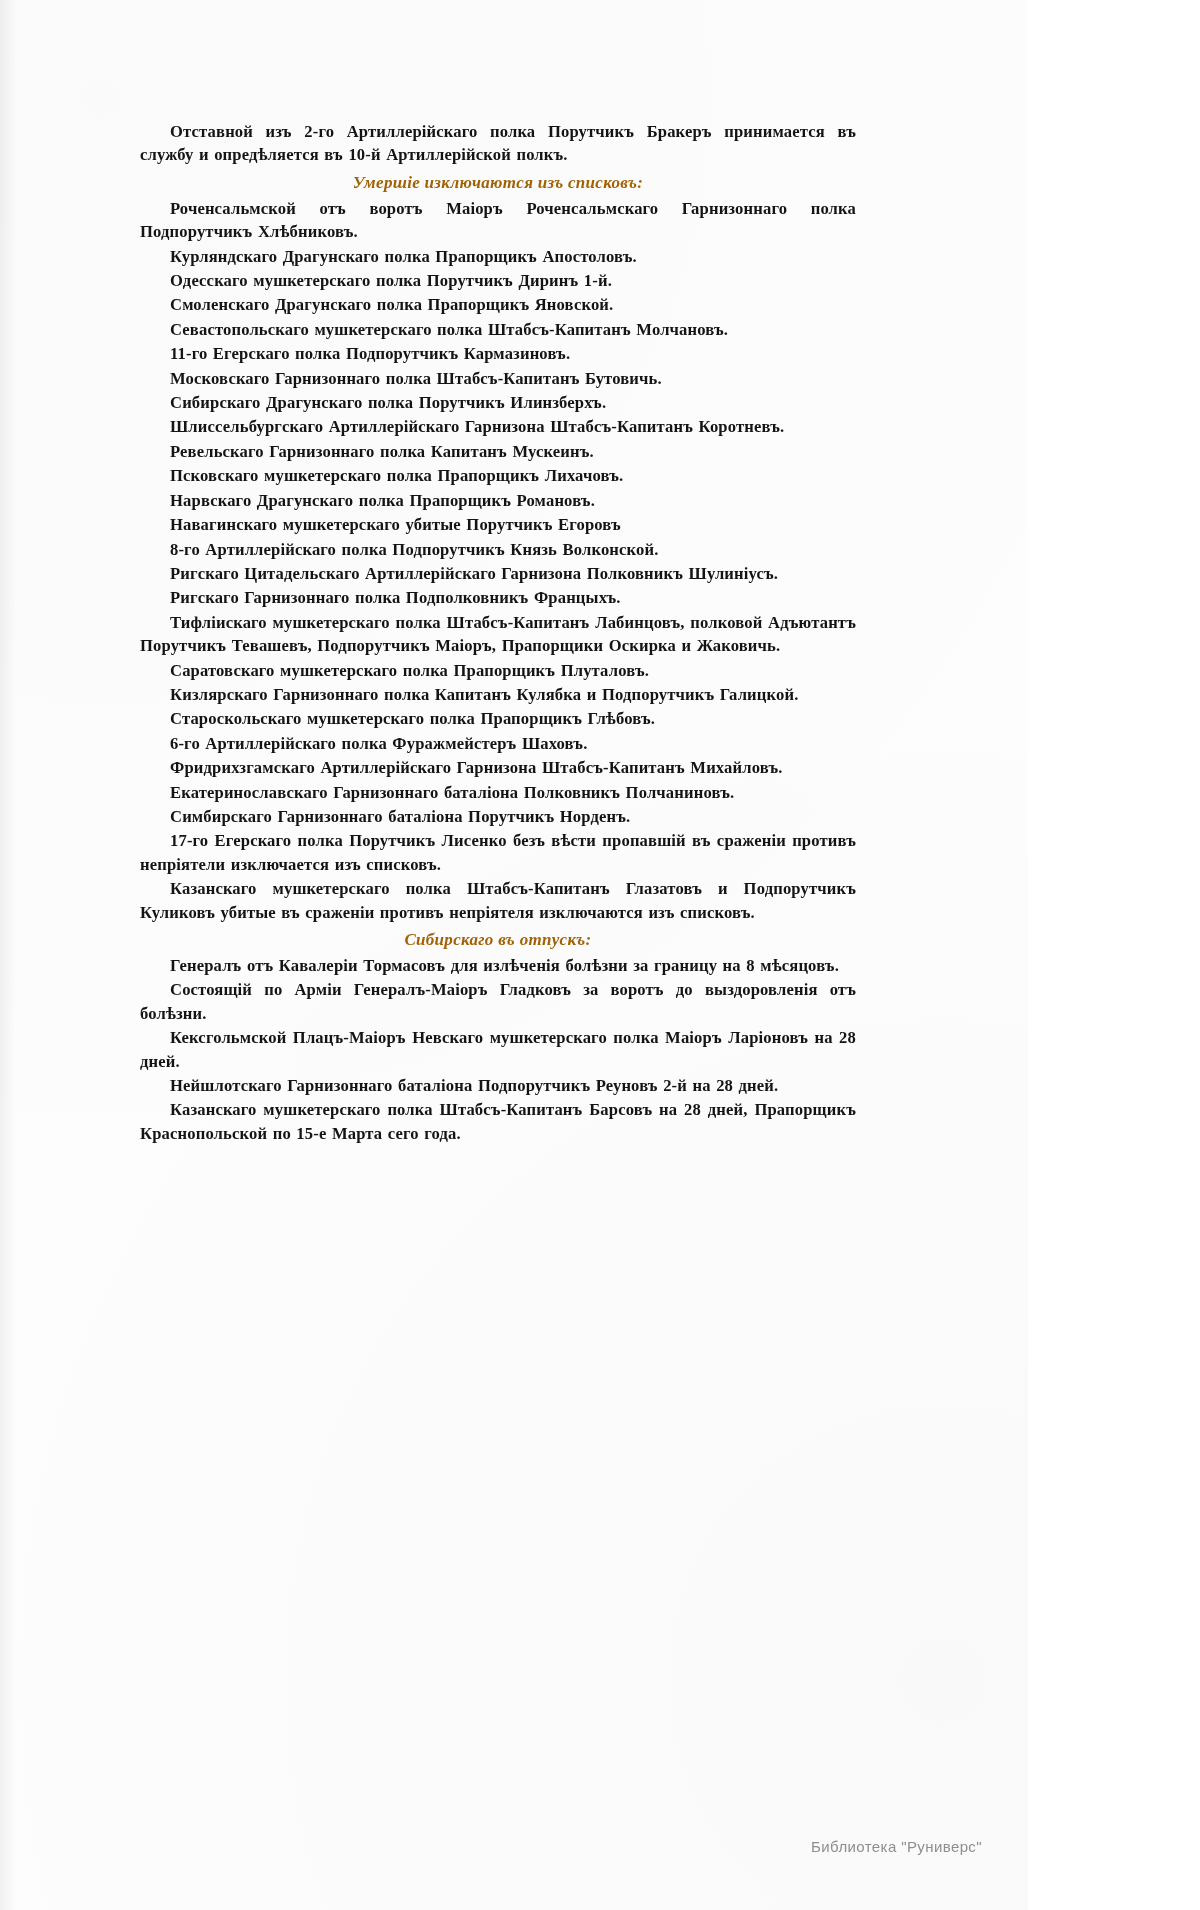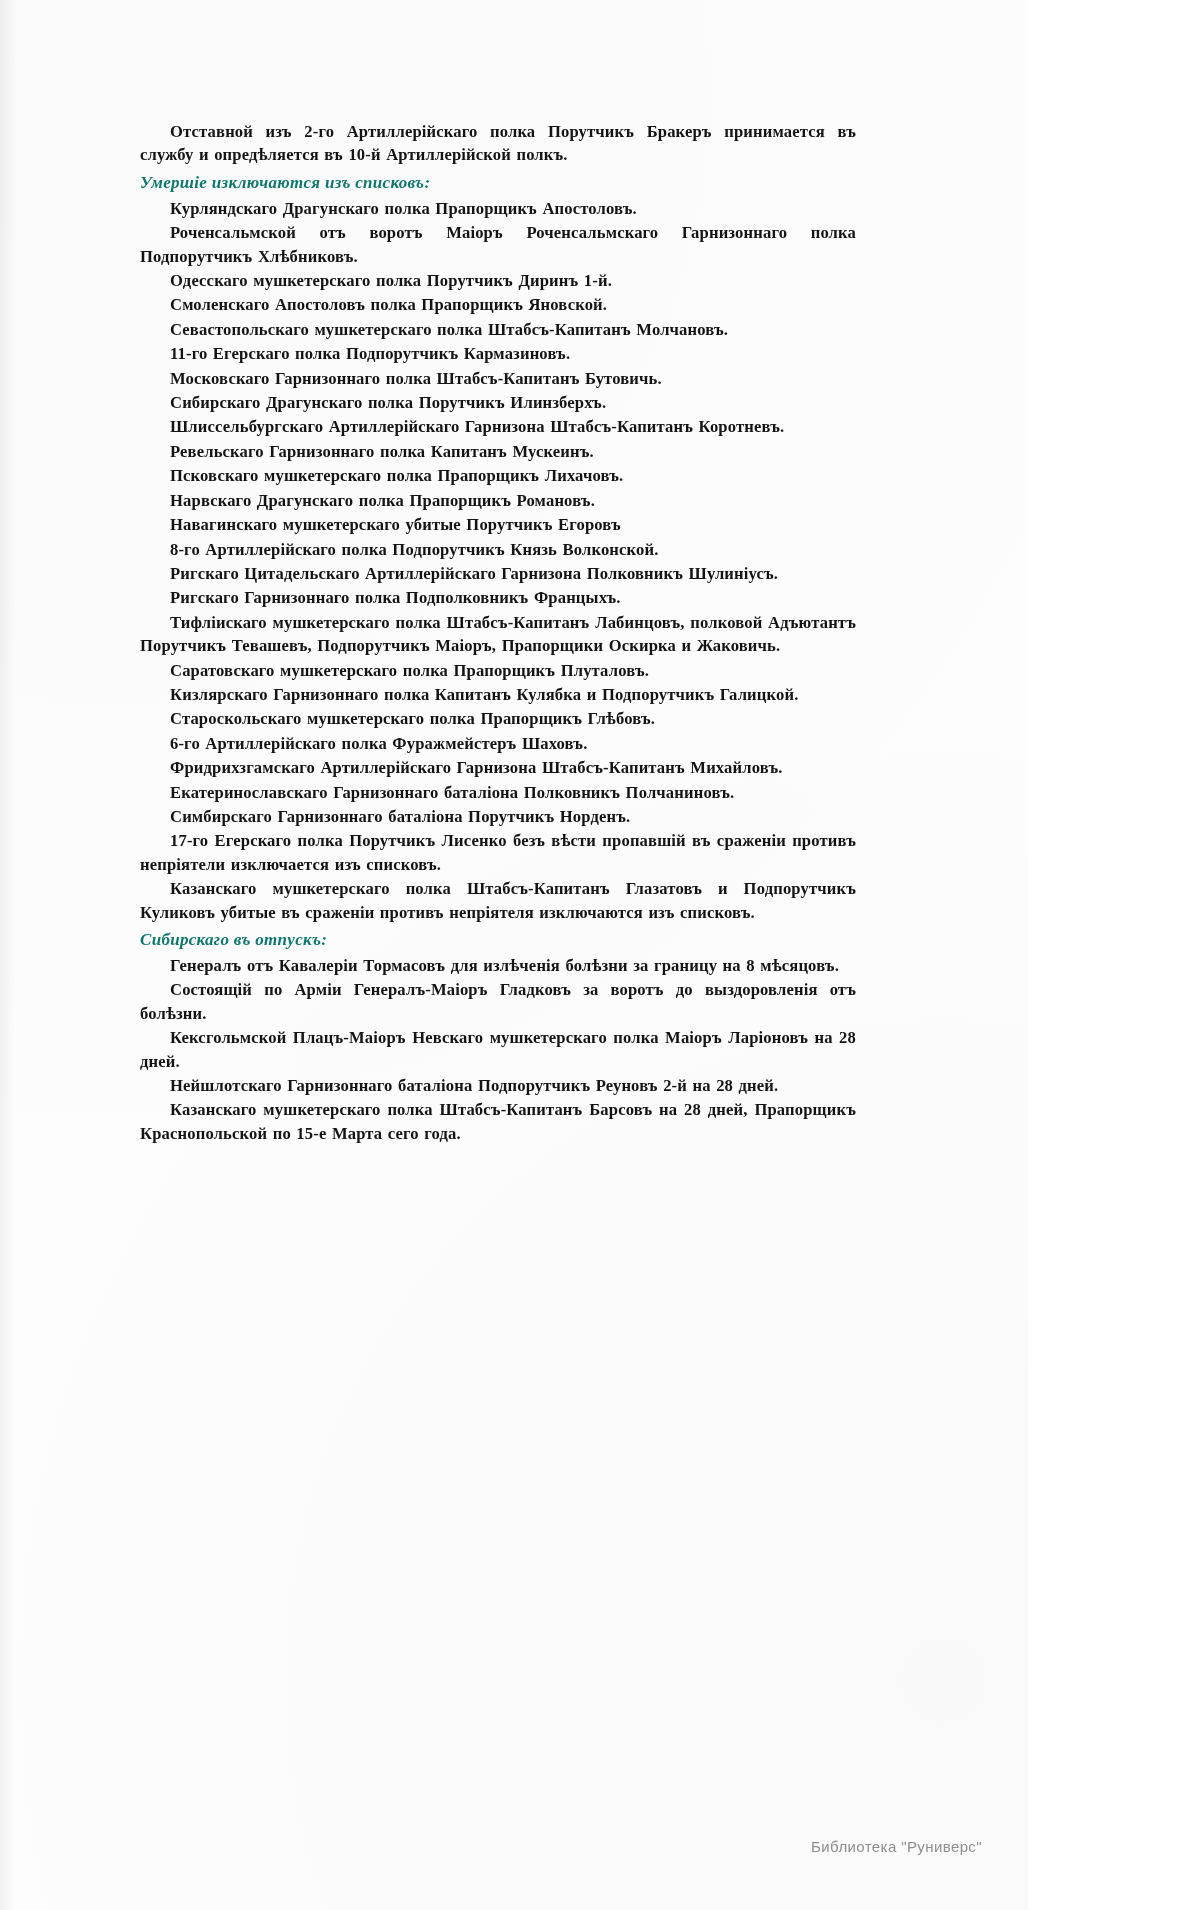--- a/index.html
+++ b/index.html
@@ -45,25 +45,25 @@
     text-indent: 30px;
     letter-spacing: 0.15px;
     color: #141414;
     font-weight: 600;
     word-spacing: 1.2px;
   }
   p.heading {
     margin: 4px 0 2px 0;
     font-size: 17px;
     line-height: 24px;
-    text-align: left;
+    text-align: center;
     font-style: italic;
     font-weight: 700;
     letter-spacing: 0.3px;
-    color: #0f766e;
+    color: #a16207;
   }
   .footer-credit {
     position: absolute;
     right: 46px;
     bottom: 55px;
     font-family: "Liberation Sans", sans-serif;
     font-size: 15px;
     color: #8e8e8e;
     letter-spacing: 0.4px;
   }
@@ -80,24 +80,24 @@
 </head>
 <body>
 
 <div class="page">
   <div class="left-edge-shadow"></div>
   <div class="scan-texture"></div>
 
   <div class="text-column" id="text-column">
       <p class="para">Отставной изъ 2-го Артиллерійскаго полка Порутчикъ Бракеръ принимается въ службу и опредѣляется въ 10-й Артиллерійской полкъ.</p>
       <p class="heading">Умершіе изключаются изъ списковъ:</p>
+      <p class="para">Роченсальмской отъ воротъ Маіоръ Роченсальмскаго Гарнизоннаго полка Подпорутчикъ Хлѣбниковъ.</p>
       <p class="para">Курляндскаго Драгунскаго полка Прапорщикъ Апостоловъ.</p>
-      <p class="para">Роченсальмской отъ воротъ Маіоръ Роченсальмскаго Гарнизоннаго полка Подпорутчикъ Хлѣбниковъ.</p>
       <p class="para">Одесскаго мушкетерскаго полка Порутчикъ Диринъ 1-й.</p>
-      <p class="para">Смоленскаго Апостоловъ полка Прапорщикъ Яновской.</p>
+      <p class="para">Смоленскаго Драгунскаго полка Прапорщикъ Яновской.</p>
       <p class="para">Севастопольскаго мушкетерскаго полка Штабсъ-Капитанъ Молчановъ.</p>
       <p class="para">11-го Егерскаго полка Подпорутчикъ Кармазиновъ.</p>
       <p class="para">Московскаго Гарнизоннаго полка Штабсъ-Капитанъ Бутовичь.</p>
       <p class="para">Сибирскаго Драгунскаго полка Порутчикъ Илинзберхъ.</p>
       <p class="para">Шлиссельбургскаго Артиллерійскаго Гарнизона Штабсъ-Капитанъ Коротневъ.</p>
       <p class="para">Ревельскаго Гарнизоннаго полка Капитанъ Мускеинъ.</p>
       <p class="para">Псковскаго мушкетерскаго полка Прапорщикъ Лихачовъ.</p>
       <p class="para">Нарвскаго Драгунскаго полка Прапорщикъ Романовъ.</p>
       <p class="para">Навагинскаго мушкетерскаго убитые Порутчикъ Егоровъ</p>
       <p class="para">8-го Артиллерійскаго полка Подпорутчикъ Князь Волконской.</p>

